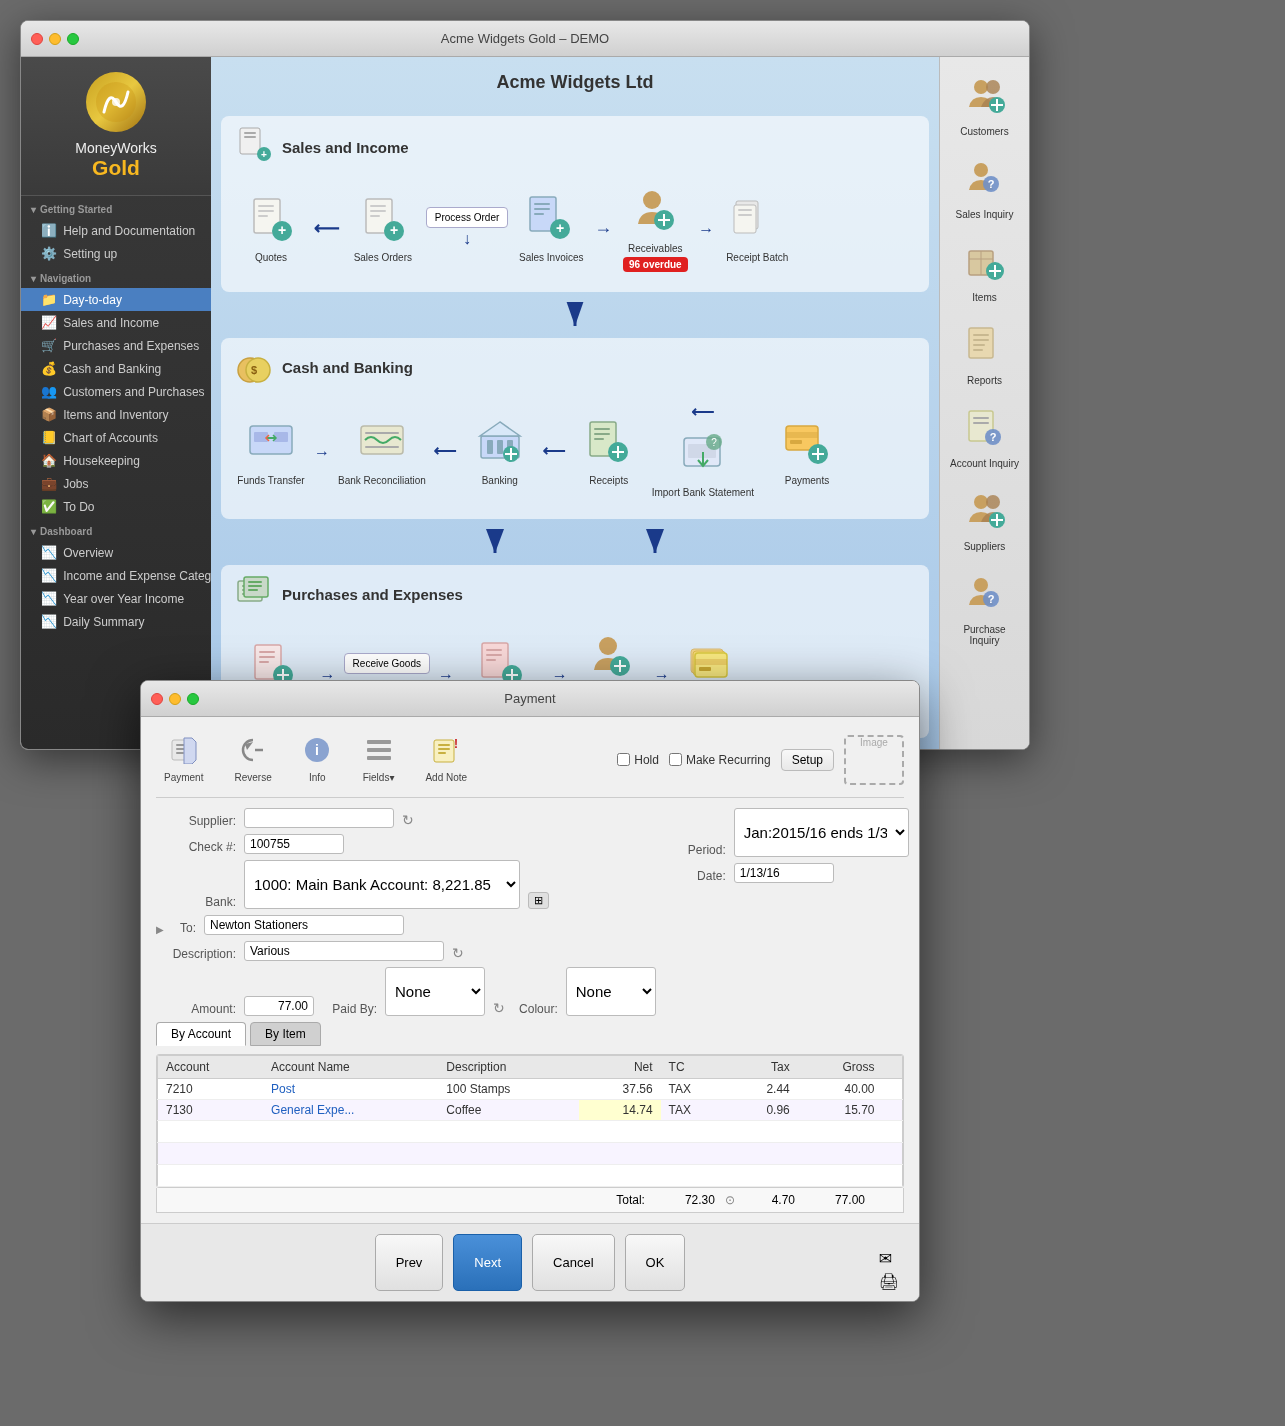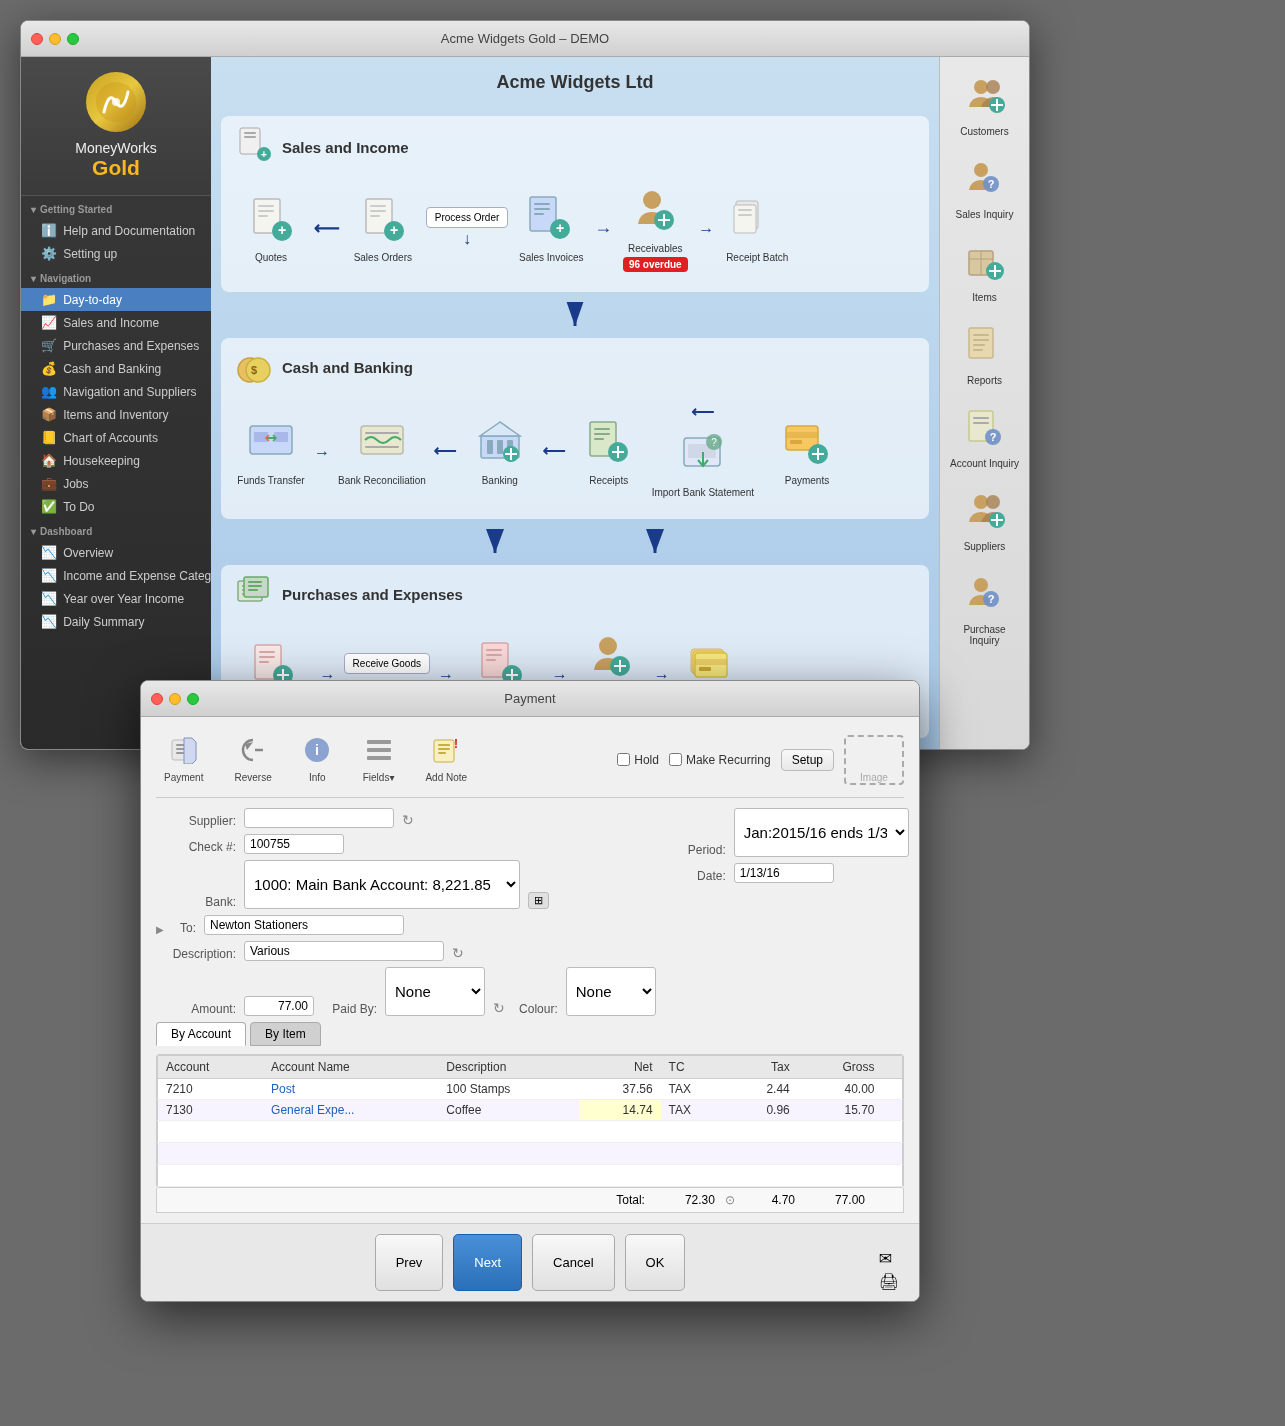--- a/index.html
+++ b/index.html
@@ -346,21 +346,21 @@
       font-size: 12px;
       cursor: pointer;
     }
 
     .image-placeholder {
       width: 60px;
       height: 50px;
       border: 2px dashed #aaa;
       border-radius: 4px;
       display: flex;
-      align-items: flex-end;
+      align-items: flex-start;
       justify-content: center;
       font-size: 10px;
       color: #aaa;
     }
 
     .form-row {
       display: flex;
       align-items: flex-end;
       gap: 8px;
       margin-bottom: 6px;
@@ -558,21 +558,21 @@
       <div class="sidebar-item">
         <span class="item-icon">🛒</span>
         <span>Purchases and Expenses</span>
       </div>
       <div class="sidebar-item">
         <span class="item-icon">💰</span>
         <span>Cash and Banking</span>
       </div>
       <div class="sidebar-item">
         <span class="item-icon">👥</span>
-        <span>Navigation and Suppliers</span>
+        <span>Customers and Purchases</span>
       </div>
       <div class="sidebar-item">
         <span class="item-icon">📦</span>
         <span>Items and Inventory</span>
       </div>
       <div class="sidebar-item">
         <span class="item-icon">📒</span>
         <span>Chart of Accounts</span>
       </div>
       <div class="sidebar-item">

